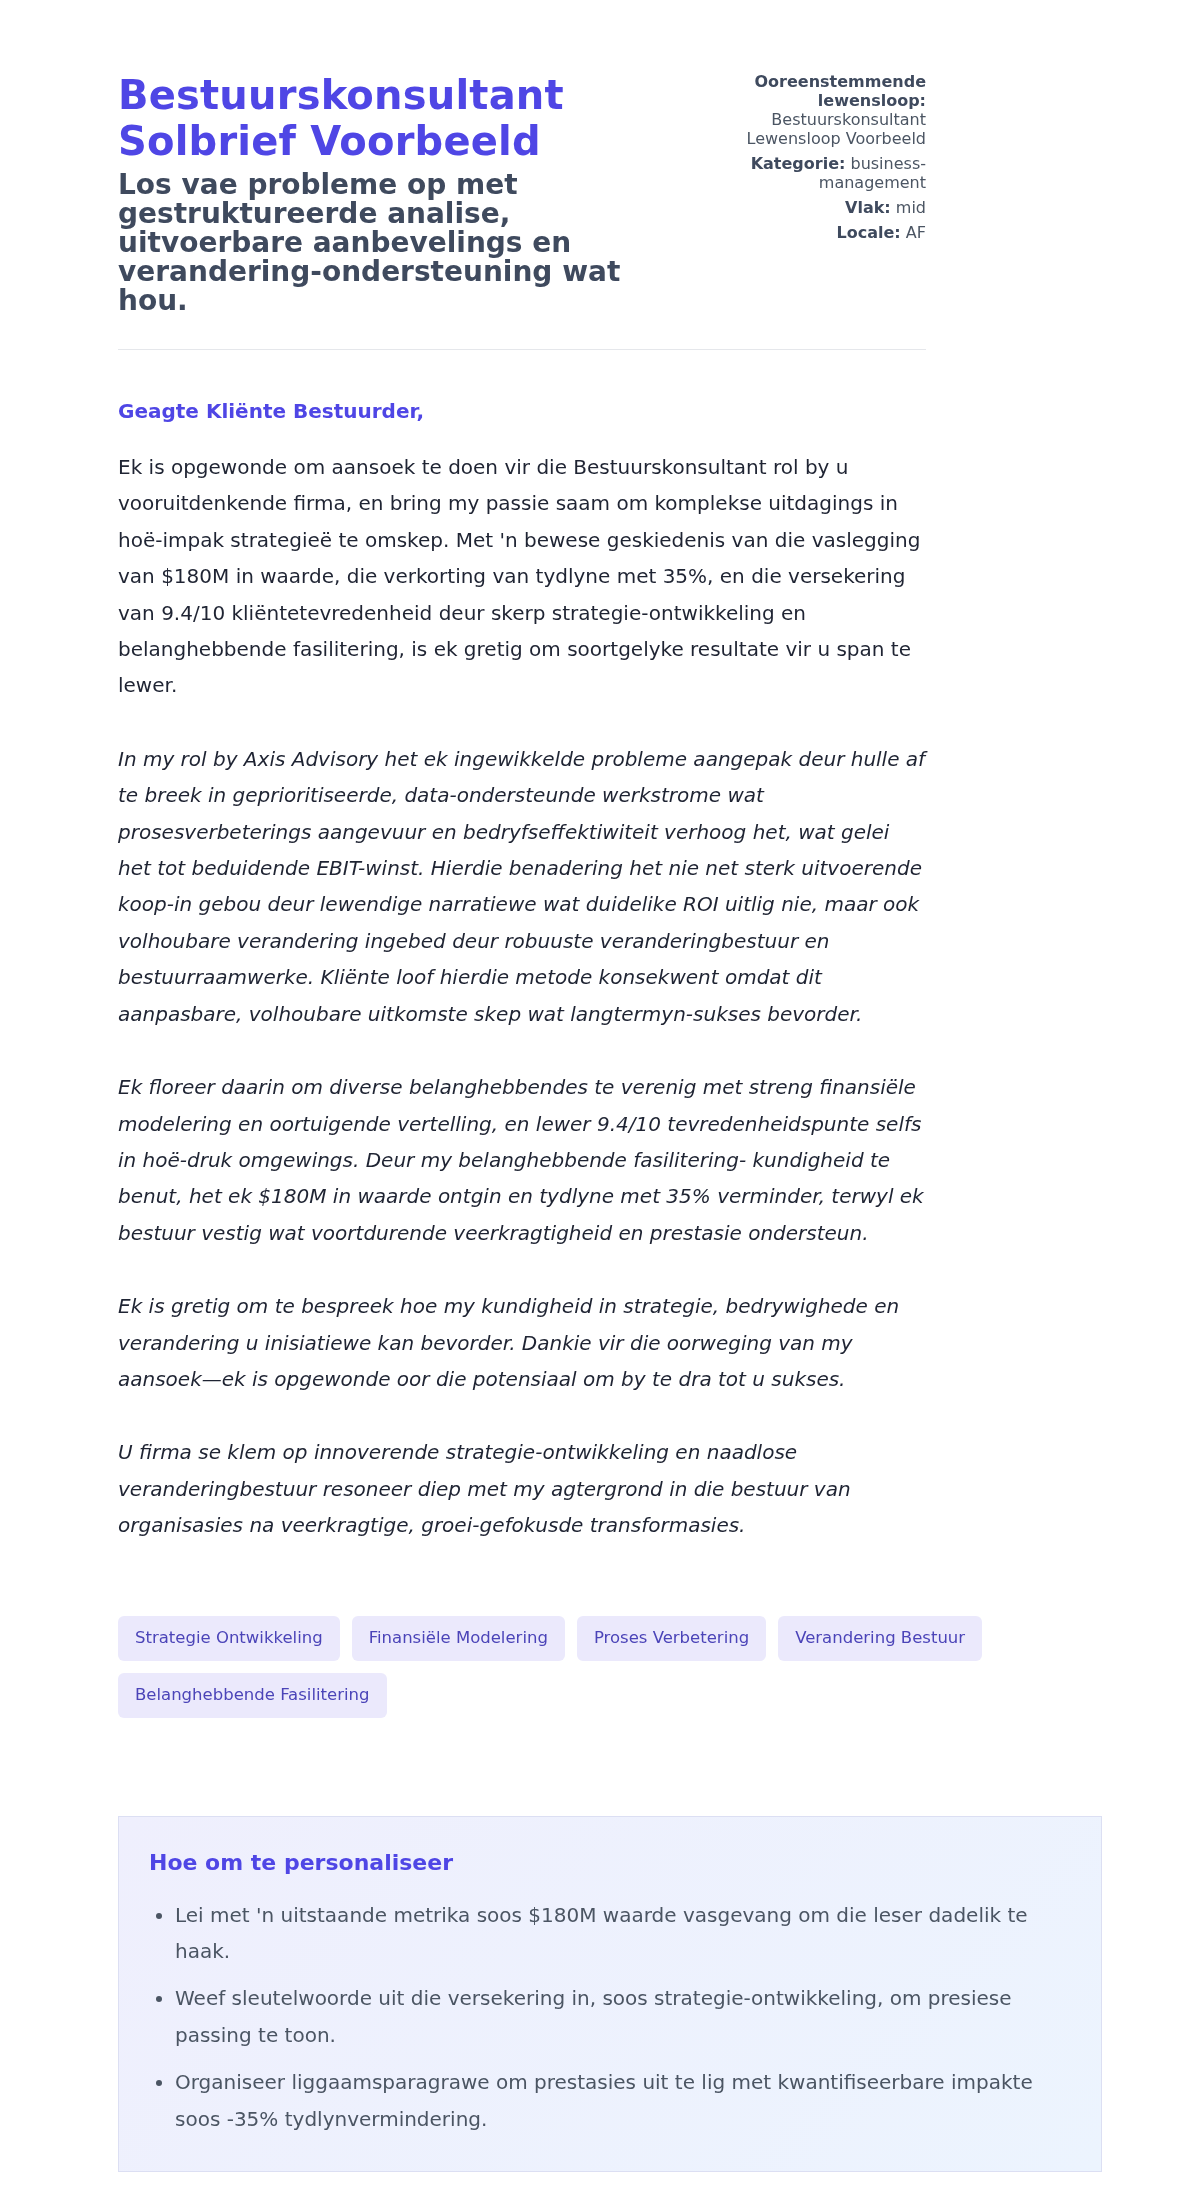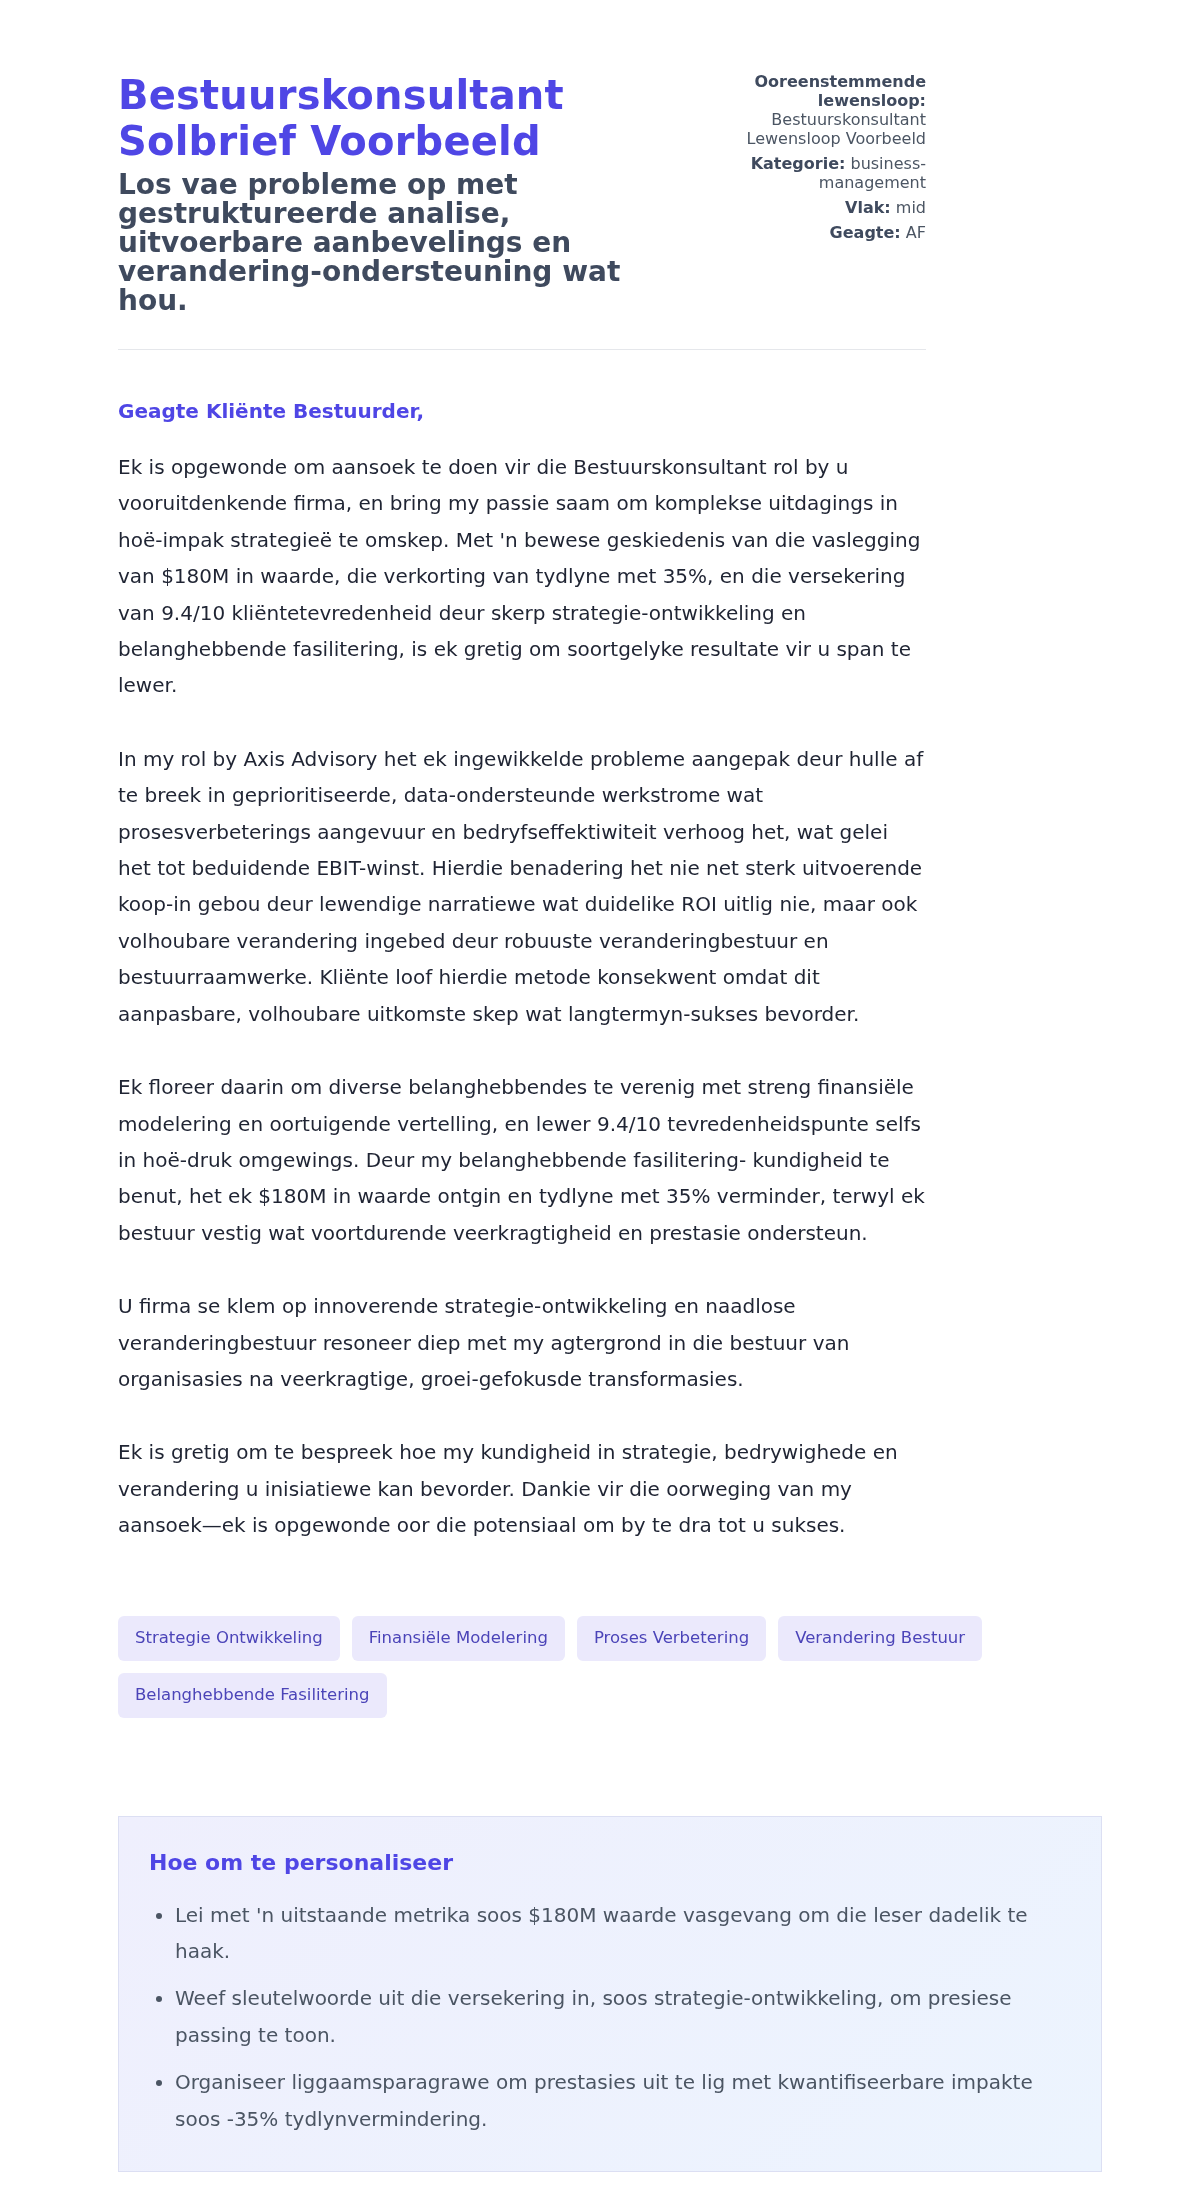--- a/index.html
+++ b/index.html
@@ -53,21 +53,21 @@
     font-weight: bold;
     color: #4f46e5;
     line-height: 24px;
   }
   .body-p {
     font-size: 20px;
     line-height: 36.4px;
     color: #1f2433;
     margin-top: 26px;
   }
-  .body-p + .body-p { margin-top: 37px; }
+  .body-p + .body-p { margin-top: 37px; font-style: italic; }
   .signature { margin-top: 72px; }
   .sig-name {
     font-size: 20.5px;
     font-weight: bold;
     color: #111827;
     line-height: 26px;
   }
   .sig-title {
     font-size: 20.5px;
     color: #4b5563;
@@ -132,33 +132,33 @@
       </div>
       <div class="row">
         <span class="lbl">Kategorie:</span>
         <span>business-management</span>
       </div>
       <div class="row">
         <span class="lbl">Vlak:</span>
         <span>mid</span>
       </div>
       <div class="row">
-        <span class="lbl">Geagte:</span>
+        <span class="lbl">Locale:</span>
         <span>AF</span>
       </div>
     </div>
   </header>
 
   <section class="letter">
     <p class="greeting">Geagte Kliënte Bestuurder,</p>
     <p class="body-p">Ek is opgewonde om aansoek te doen vir die Bestuurskonsultant rol by u vooruitdenkende firma, en bring my passie saam om komplekse uitdagings in hoë-impak strategieë te omskep. Met 'n bewese geskiedenis van die vaslegging van $180M in waarde, die verkorting van tydlyne met 35%, en die versekering van 9.4/10 kliëntetevredenheid deur skerp strategie-ontwikkeling en belanghebbende fasilitering, is ek gretig om soortgelyke resultate vir u span te lewer.</p>
     <p class="body-p">In my rol by Axis Advisory het ek ingewikkelde probleme aangepak deur hulle af te breek in geprioritiseerde, data-ondersteunde werkstrome wat prosesverbeterings aangevuur en bedryfseffektiwiteit verhoog het, wat gelei het tot beduidende EBIT-winst. Hierdie benadering het nie net sterk uitvoerende koop-in gebou deur lewendige narratiewe wat duidelike ROI uitlig nie, maar ook volhoubare verandering ingebed deur robuuste veranderingbestuur en bestuurraamwerke. Kliënte loof hierdie metode konsekwent omdat dit aanpasbare, volhoubare uitkomste skep wat langtermyn-sukses bevorder.</p>
     <p class="body-p">Ek floreer daarin om diverse belanghebbendes te verenig met streng finansiële modelering en oortuigende vertelling, en lewer 9.4/10 tevredenheidspunte selfs in hoë-druk omgewings. Deur my belanghebbende fasilitering- kundigheid te benut, het ek $180M in waarde ontgin en tydlyne met 35% verminder, terwyl ek bestuur vestig wat voortdurende veerkragtigheid en prestasie ondersteun.</p>
+    <p class="body-p">Ek is gretig om te bespreek hoe my kundigheid in strategie, bedrywighede en verandering u inisiatiewe kan bevorder. Dankie vir die oorweging van my aansoek—ek is opgewonde oor die potensiaal om by te dra tot u sukses.</p>
     <p class="body-p">U firma se klem op innoverende strategie-ontwikkeling en naadlose veranderingbestuur resoneer diep met my agtergrond in die bestuur van organisasies na veerkragtige, groei-gefokusde transformasies.</p>
-    <p class="body-p">Ek is gretig om te bespreek hoe my kundigheid in strategie, bedrywighede en verandering u inisiatiewe kan bevorder. Dankie vir die oorweging van my aansoek—ek is opgewonde oor die potensiaal om by te dra tot u sukses.</p>
   </section>
 
   <section class="signature">
   </section>
 
   <section class="tags">
     <span class="tag">Strategie Ontwikkeling</span>
     <span class="tag">Finansiële Modelering</span>
     <span class="tag">Proses Verbetering</span>
     <span class="tag">Verandering Bestuur</span>

